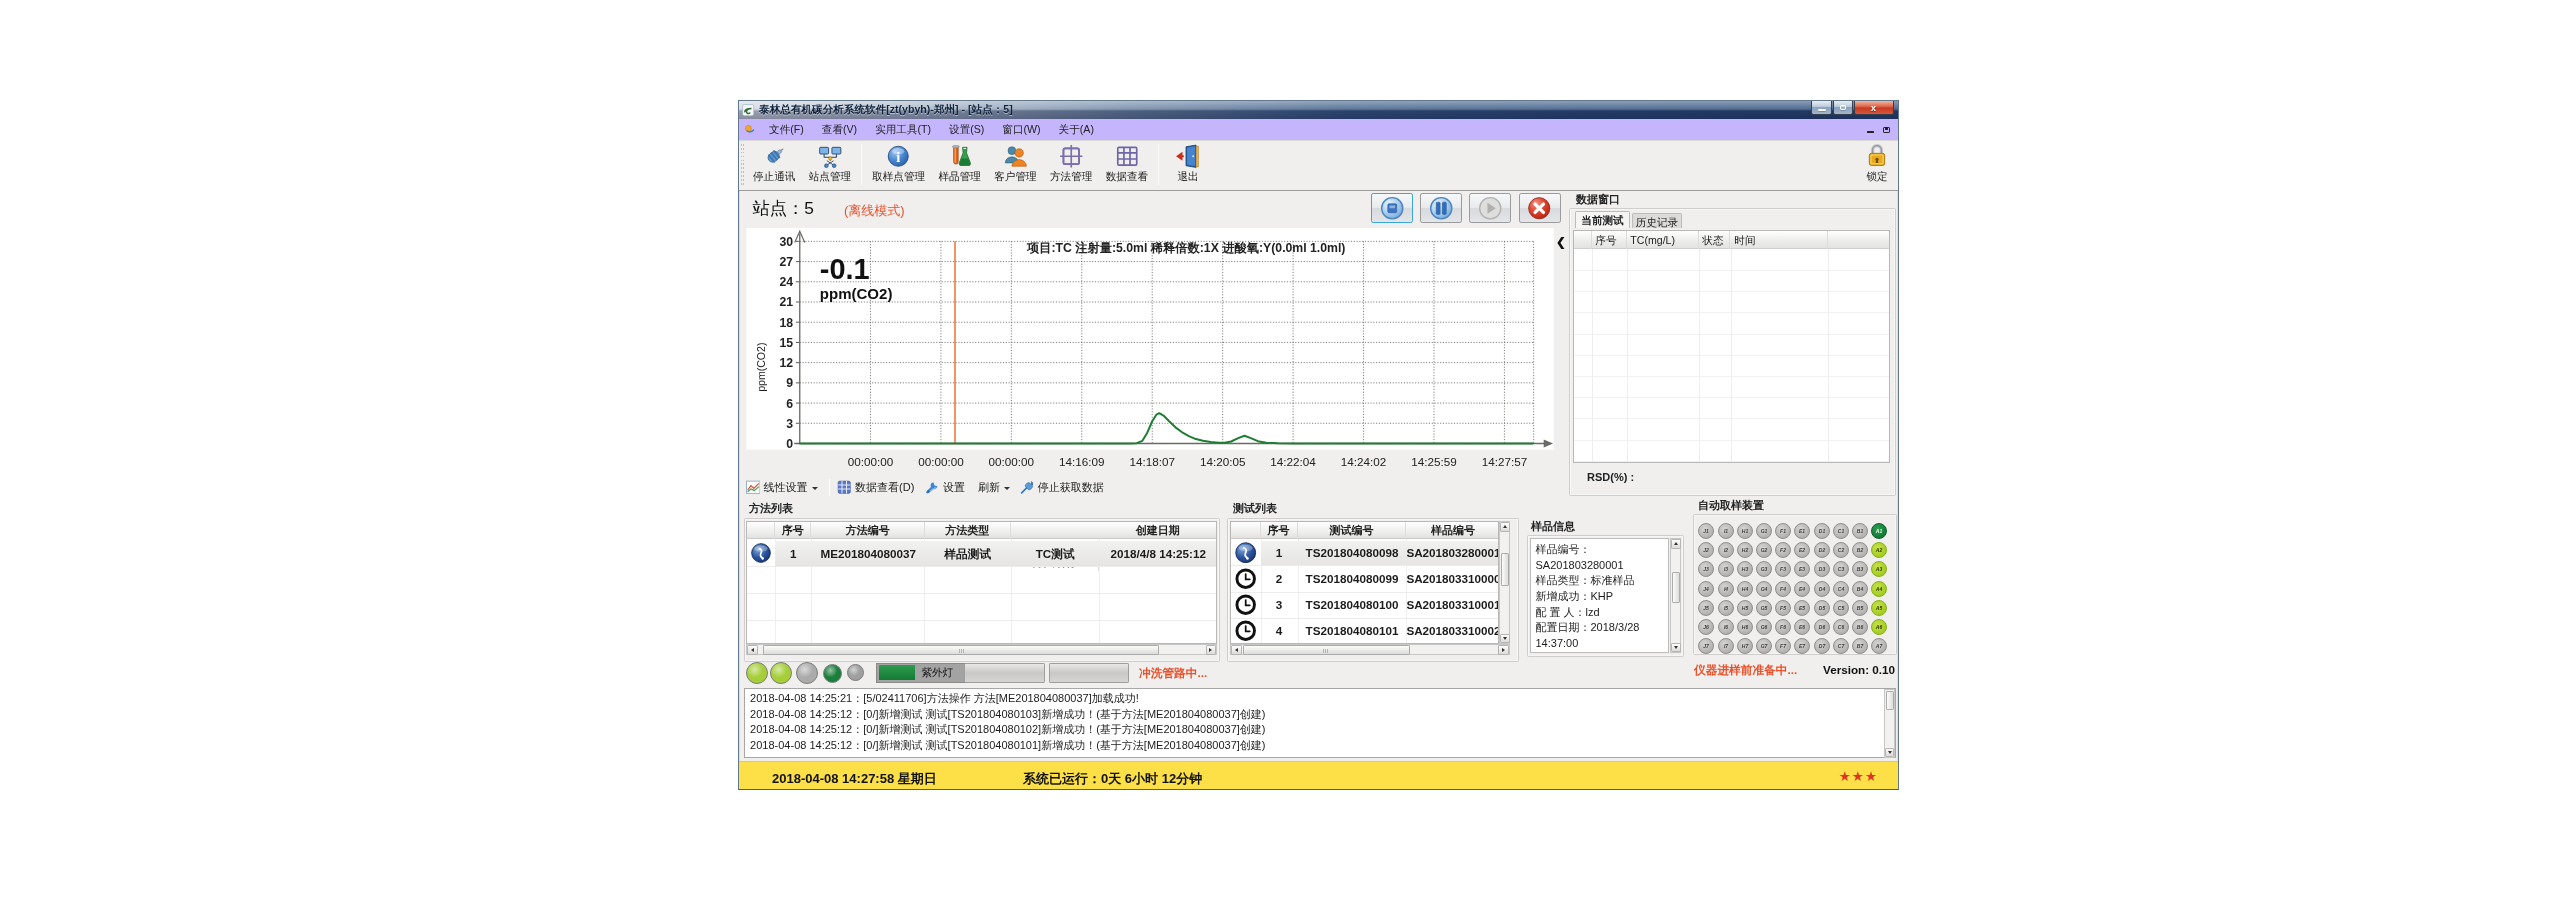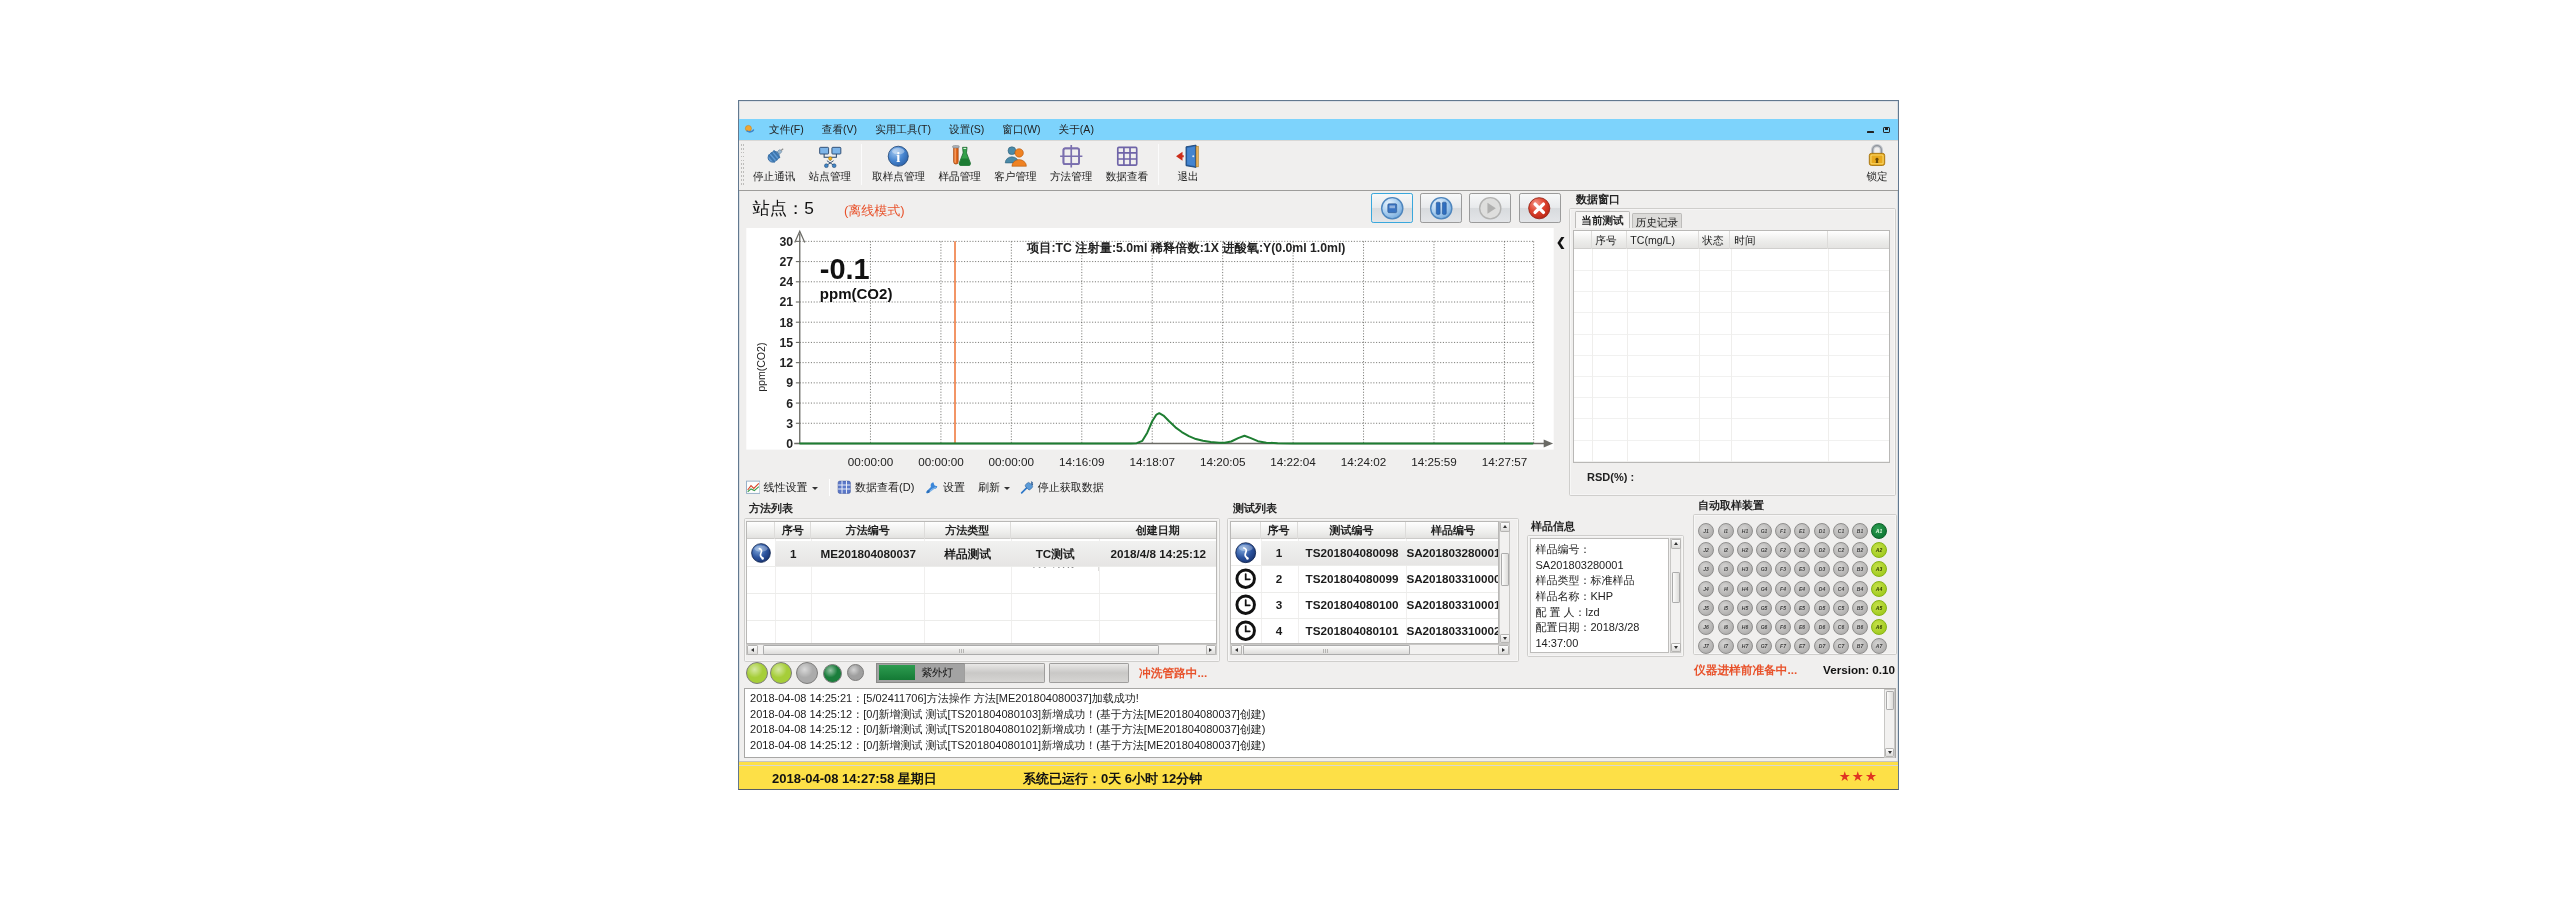--- a/index.html
+++ b/index.html
@@ -23,21 +23,21 @@
   .cap-btn { height:14px; border:0.6px solid #37404d; border-top:none; border-radius:0 0 2.2px 2.2px;
     display:flex; align-items:center; justify-content:center; margin-left:0.6px;
     background:linear-gradient(180deg,#e8eef5 0%,#b9c8da 45%,#8aa2bd 50%,#a4b6cb 100%); }
   .cap-btn.min { width:21px; } .cap-btn.res { width:20px; }
   .cap-btn.close { width:40px; background:linear-gradient(180deg,#f0b5a5 0%,#dd6a4d 40%,#c43a22 55%,#d8573c 100%); }
   .cap-glyph-min { width:7.8px; height:2.2px; background:#fff; border-radius:1.1px; margin-top:4.5px; box-shadow:0 0.6px 0.6px rgba(0,0,0,.4); }
   .cap-glyph-res { width:6.7px; height:5.6px; border:1.1px solid #fff; border-radius:1.1px; box-shadow:0 0.6px 0.6px rgba(0,0,0,.4); background:rgba(255,255,255,.2); }
   .cap-glyph-close { color:#fff; font-size:9.5px; font-weight:bold; text-shadow:0 0.6px 1.1px rgba(0,0,0,.5); line-height:1; }
 
   
-  .menubar { position:absolute; left:0; top:18px; width:100%; height:22px; background:#7dd3fc;
+  .menubar { position:absolute; left:0; top:18px; width:100%; height:22px; background:#c4b5fd;
     border-bottom:0.6px solid #d9d8d6; display:flex; align-items:center; }
   .menu-sysicon { width:11px; height:11px; margin:0 5.6px 0 4.5px; }
   .menu-item { font-size:10.6px; color:#222; padding:0 9px; line-height:21px; white-space:nowrap; }
   .mdi-controls { position:absolute; right:7.8px; top:0; height:22px; display:flex; align-items:center; gap:9px; }
   .mdi-min { width:7.2px; height:2.2px; background:#222; border-radius:0.6px; margin-top:4.5px; }
   .mdi-res { width:7.2px; height:6.1px; border:1.1px solid #222; border-radius:1.1px; position:relative; }
   .mdi-res:before { content:""; position:absolute; left:1.1px; right:1.1px; top:0px; height:1.7px; background:#222; }
 
   
   .toolbar { position:absolute; left:0; top:40px; width:100%; height:50px; background:#f0efee;
@@ -145,20 +145,38 @@
   .sb-date { position:absolute; left:33px; top:7.8px; font-size:13px; font-weight:bold; color:#111; }
   .sb-uptime { position:absolute; left:284px; top:7.8px; font-size:13px; font-weight:bold; color:#111; }
   .sb-stars { position:absolute; right:20px; top:6.7px; font-size:13.4px; color:#e03422; letter-spacing:1.1px; }
 </style>
 </head>
 <body>
 
 <div class="stage">
   <div id="window">
 
+    <div class="titlebar">
+      <svg class="app-icon" viewBox="0 0 22 22">
+        <rect x="1" y="1" width="20" height="20" rx="3" fill="#f4f7f9" stroke="#8da4bd"></rect>
+        <path d="M5 14 C5 8 17 8 17 8 C11 8 8 11 8 14 C8 17 12 18 14 16" fill="none" stroke="#2f6b35" stroke-width="2.6" stroke-linecap="round"></path>
+      </svg>
+      <span class="title-text">泰林总有机碳分析系统软件[zt(ybyh)-郑州] - [站点：5]</span>
+      <div class="caption">
+        <div class="cap-btn min">
+            <div class="cap-glyph-min"></div>
+          </div>
+        <div class="cap-btn res">
+            <div class="cap-glyph-res"></div>
+          </div>
+        <div class="cap-btn close">
+            <span class="cap-glyph-close">x</span>
+          </div>
+      </div>
+    </div>
 
     <div class="menubar">
       <svg class="menu-sysicon" viewBox="0 0 20 20">
         <circle cx="8" cy="8" r="5.5" fill="#f0a633" stroke="#c67f12"></circle>
         <path d="M6 13 A7 5 0 0 0 17 11" fill="none" stroke="#3f86c8" stroke-width="3" stroke-linecap="round"></path>
       </svg>
       <span class="menu-item">文件(F)</span>
       <span class="menu-item">查看(V)</span>
       <span class="menu-item">实用工具(T)</span>
       <span class="menu-item">设置(S)</span>
@@ -607,21 +625,21 @@
           <div class="tri right"></div>
         </div>
       </div>
 
     <div class="groupbox" style="left:788px; top:434px; width:157px; height:122px;"></div>
     <div class="gb-label" style="left:792px; top:418px;">样品信息</div>
     <div class="si-area" id="sample-info-area" style="left:791px; top:437px; width:139px; height:115px; padding:3.3px 0 0 4.5px;">
         <div class="si-line">样品编号：</div>
         <div class="si-line">SA201803280001</div>
         <div class="si-line">样品类型：标准样品</div>
-        <div class="si-line">样品名称：KHP</div>
+        <div class="si-line">新增成功：KHP</div>
         <div class="si-line">配 置 人：lzd</div>
         <div class="si-line">配置日期：2018/3/28</div>
         <div class="si-line">14:37:00</div>
       </div>
     <div class="sb-v" id="sample-vscroll" style="left:931px; top:437px; height:115px;">
         <div class="sb-arrow-v" style="top: 0px;">
           <div class="tri up"></div>
         </div>
         <div class="sb-thumb-v" style="top: 33px; height: 31px;"></div>
         <div class="sb-arrow-v" style="bottom: 0px;">

